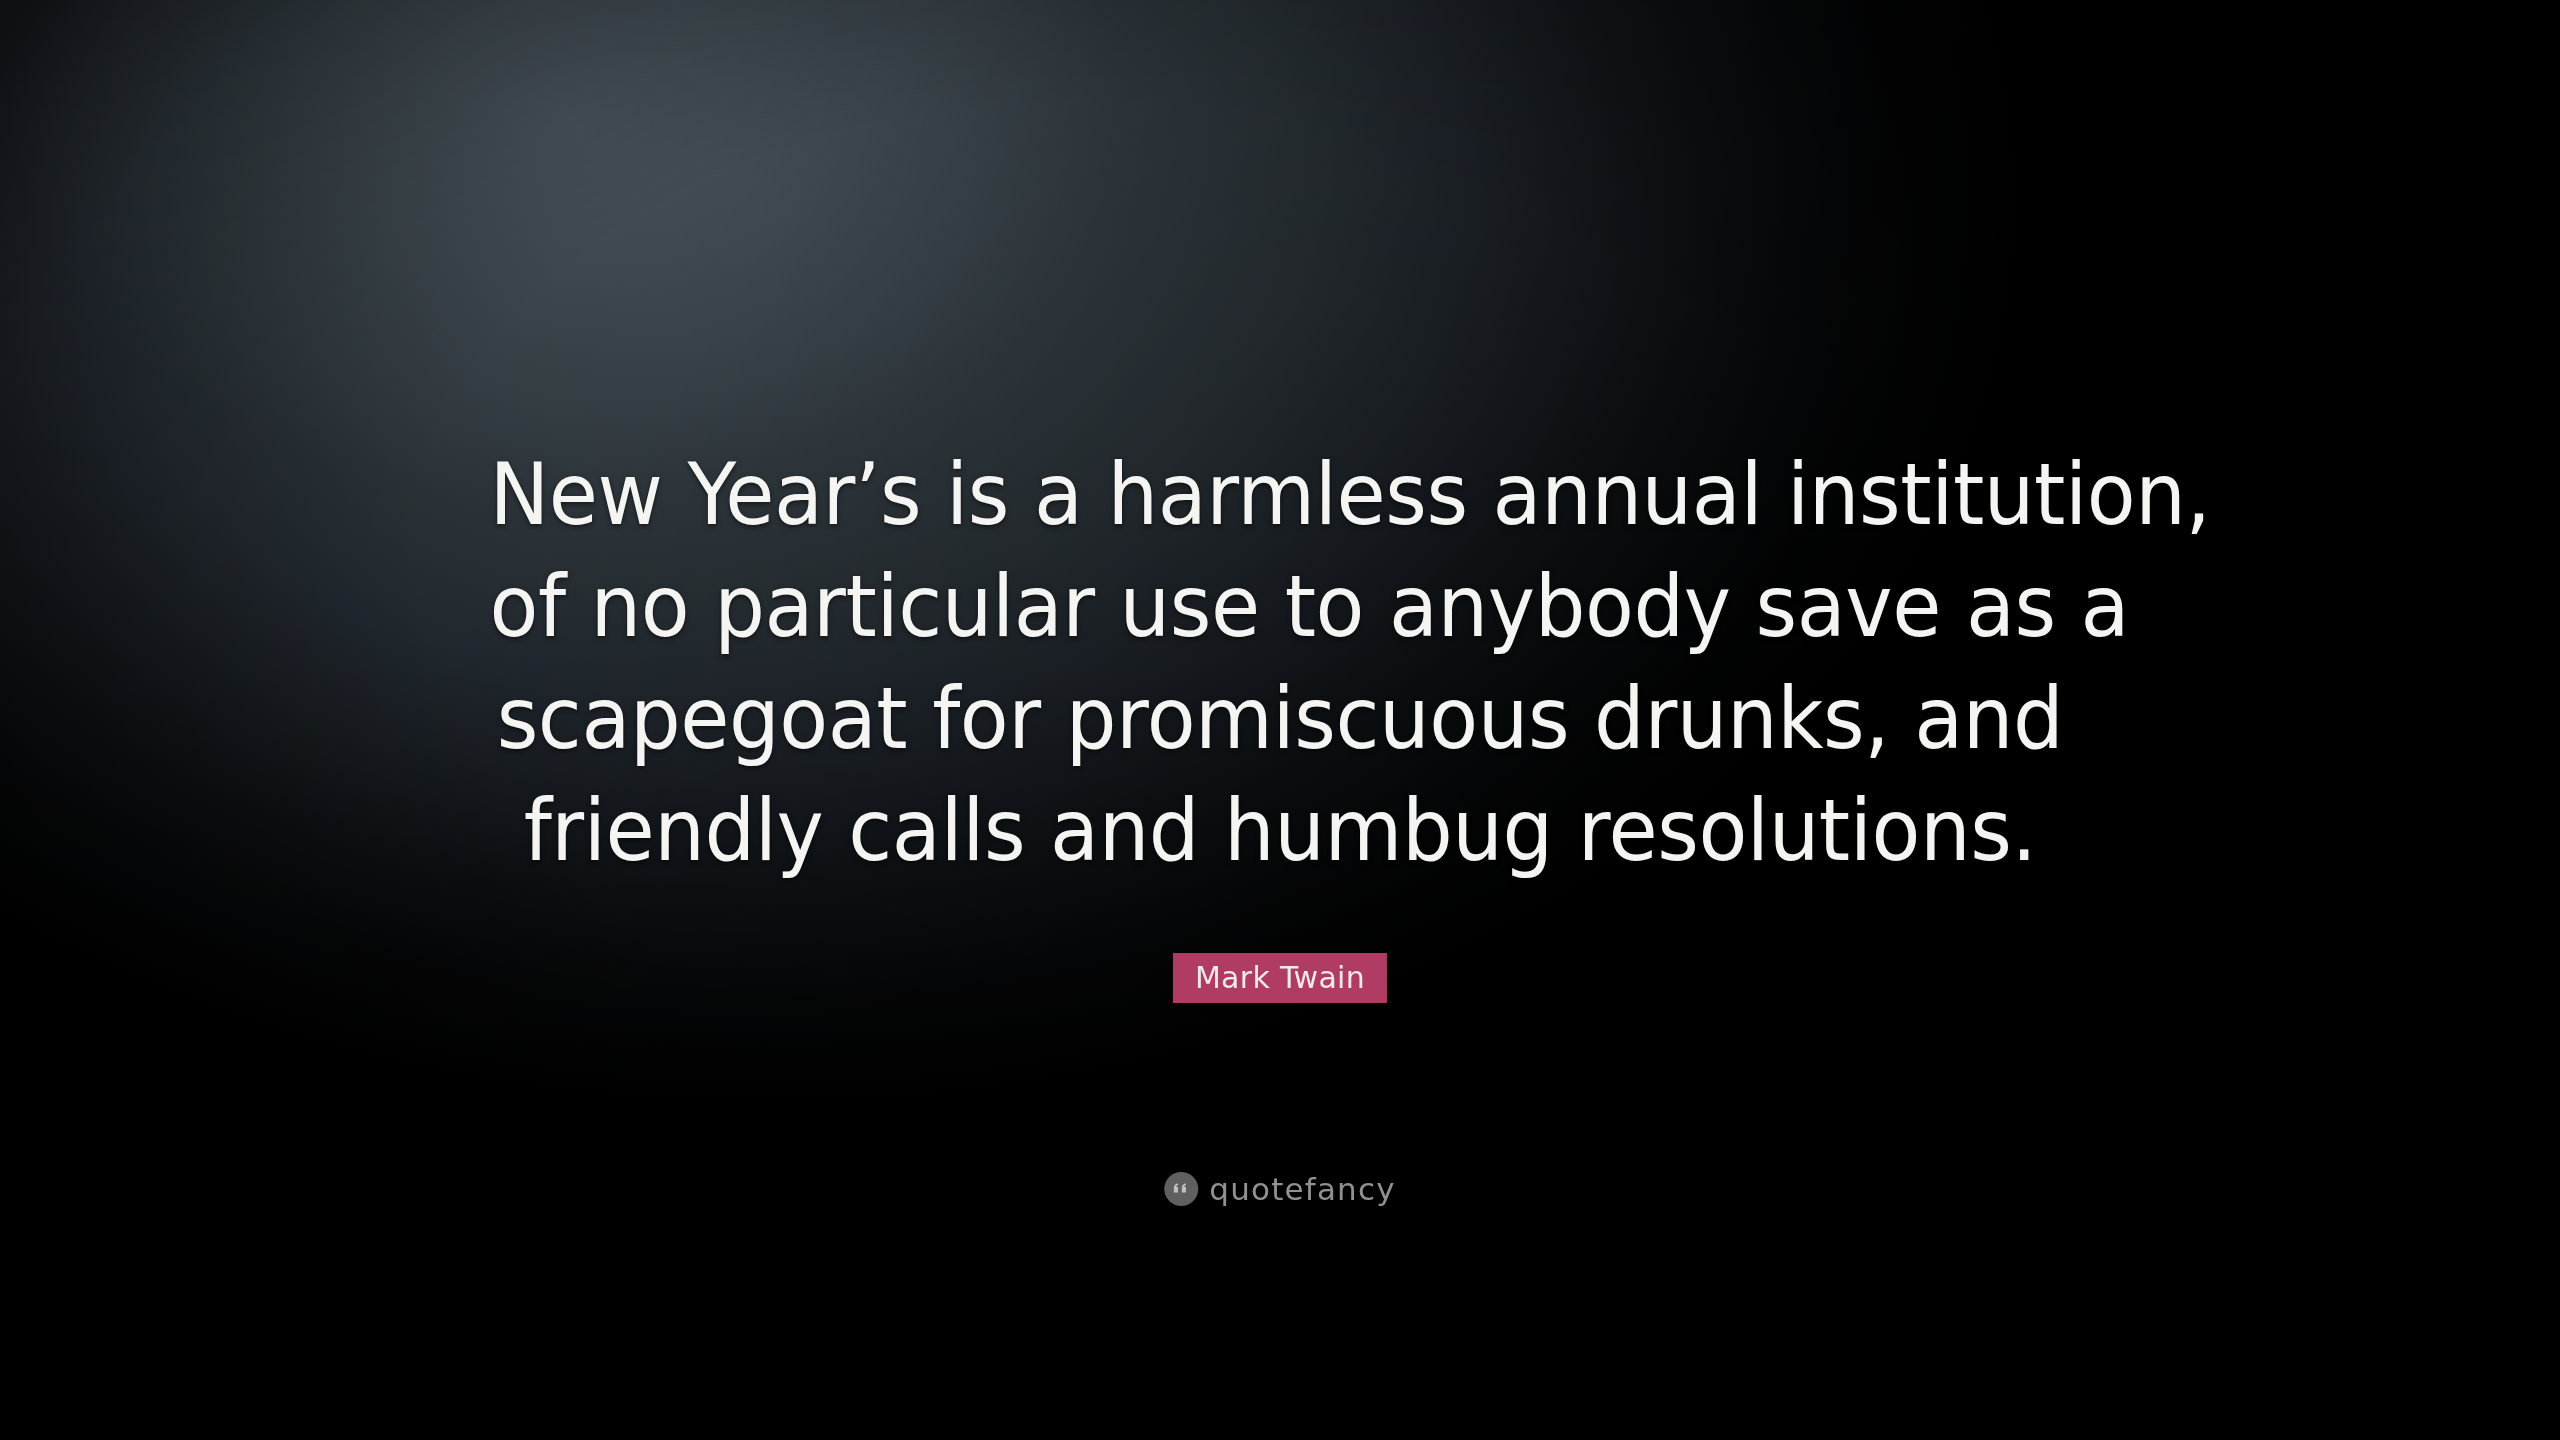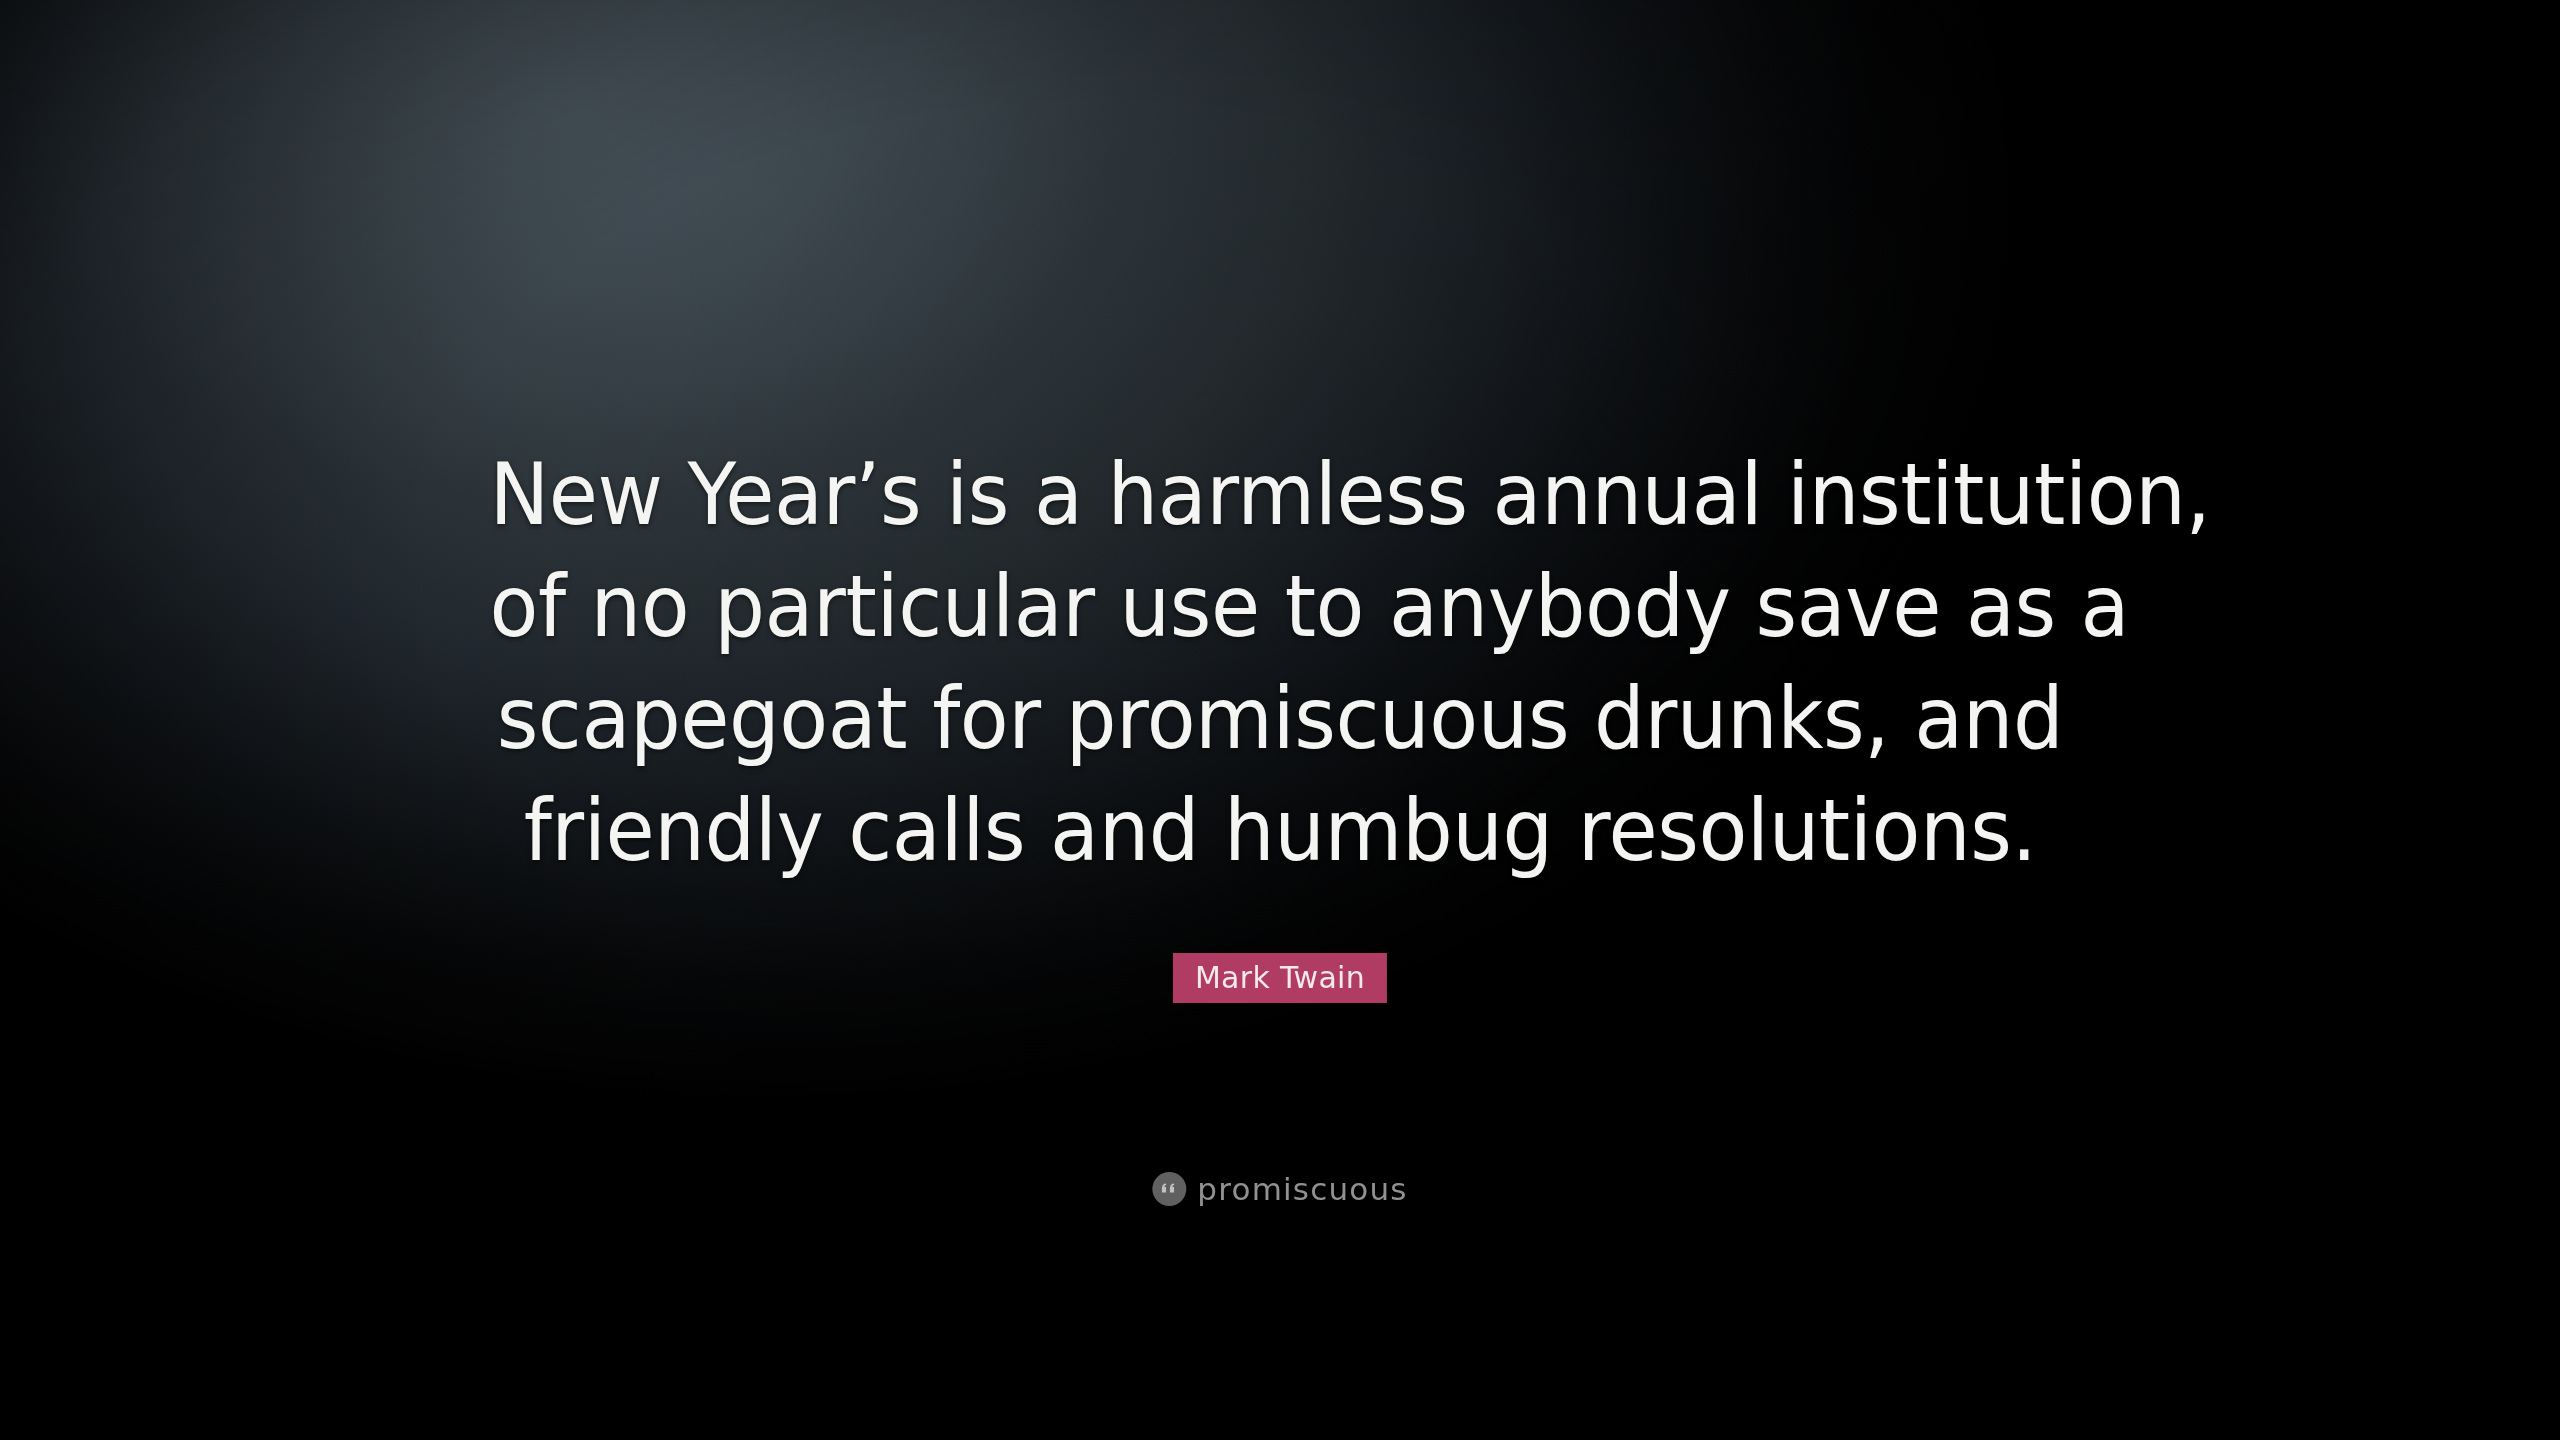--- a/index.html
+++ b/index.html
@@ -200,17 +200,17 @@
       <span class="author-badge">Mark Twain</span>
     </div>
 
     <div class="watermark">
       <span class="wm-badge">
         <svg width="20" height="20" viewBox="0 0 20 20" aria-hidden="true">
           <path d="M2.6 13.4V9.1c0-2.4 1.3-4.1 3.6-4.8l.7 1.5c-1.2.5-1.8 1.3-1.8 2.3h1.6v5.3H2.6z
                    M10.6 13.4V9.1c0-2.4 1.3-4.1 3.6-4.8l.7 1.5c-1.2.5-1.8 1.3-1.8 2.3h1.6v5.3h-4.1z" fill="#dcdcdc"></path>
         </svg>
       </span>
-      <span class="wm-text">promiscuous</span>
+      <span class="wm-text">quotefancy</span>
     </div>
 
   </div>
 </div>
 
 </body></html>

